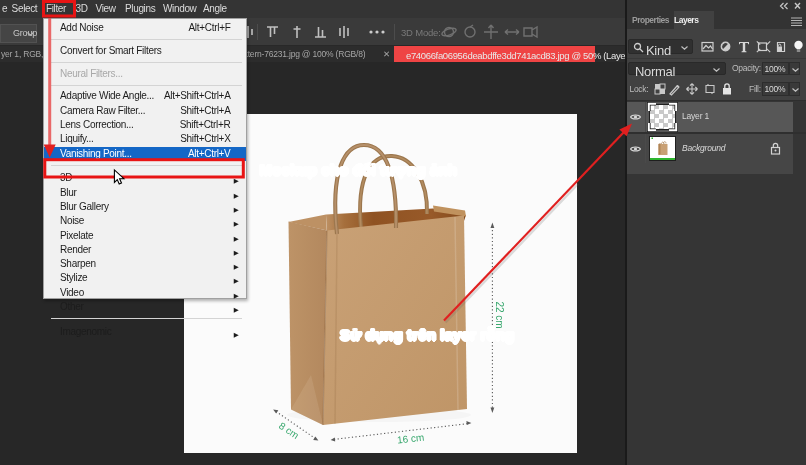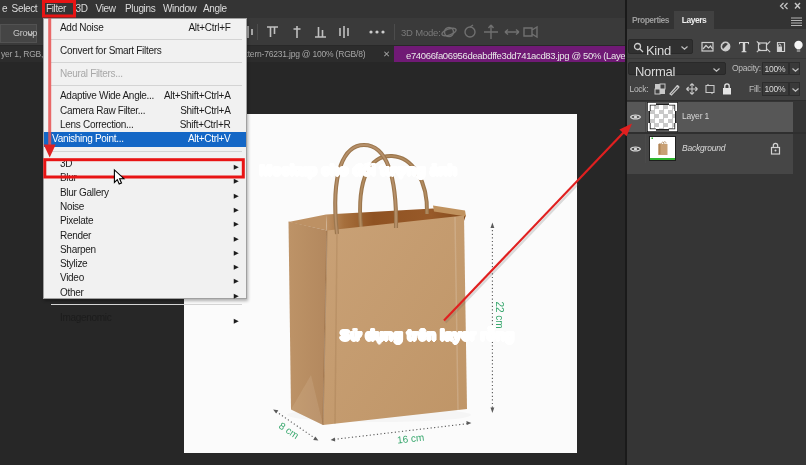--- a/index.html
+++ b/index.html
@@ -15,21 +15,21 @@
 
 
 #pasteboard { left:0; top:62px; width:625px; height:403px; background:#272727; }
 #canvas { position:absolute; left:184px; top:52px; width:393px; height:339px; background:#fbfbfb; }
 
 
 #gap { left:625px; top:0; width:2px; height:465px; background:#1a1a1a; }
 #panel { left:627px; top:0; width:179px; height:465px; background:#414141; }
 #ptop { position:absolute; left:0; top:0; width:179px; height:11px; background:#333333; }
 #ptabs { position:absolute; left:0; top:11px; width:179px; height:18px; background:#333333; }
-#ltab { position:absolute; left:47px; top:0; width:40px; height:18px; background:#414141; color:#ededed; font-weight:bold; font-size:8.5px; letter-spacing:-0.5px; text-align:center; line-height:18px; }
+#ltab { position:absolute; left:47px; top:0; width:40px; height:18px; background:#414141; color:#ededed; font-weight:bold; font-size:8.5px; letter-spacing:-0.5px; line-height:18px; }
 .combo { position:absolute; background:#303030; border:1px solid #292929; border-radius:2px; color:#dadada; font-size:13px; letter-spacing:-0.3px; }
 .plabel { position:absolute; color:#bdbdbd; font-size:8.5px; letter-spacing:-0.3px; }
 .valbox { position:absolute; background:#3a3a3a; border:1px solid #2d2d2d; color:#dadada; font-size:8.5px; letter-spacing:-0.2px; text-align:center; }
 .pdiv { position:absolute; left:0; width:179px; height:1px; background:#383838; }
 
 #layerlist { position:absolute; left:0; top:101px; width:179px; height:364px; background:#353535; }
 #row1 { position:absolute; left:0; top:1px; width:166px; height:29.5px; background:#575757; }
 #row2 { position:absolute; left:0; top:32.5px; width:166px; height:40px; background:#464646; }
 .laytext { position:absolute; left:55px; color:#d8d8d8; font-size:8.5px; letter-spacing:-0.2px; }
 #thumb1 { position:absolute; left:22px; top:1.5px; width:27px; height:26px; border:1px solid #1f1f1f;
@@ -40,21 +40,21 @@
 
 #fmenu { left:43px; top:18px; width:203.5px; height:281px; background:#f1f1f1; border:1px solid #a0a0a0;
   box-shadow:1px 2px 3px rgba(0,0,0,0.3); padding-top:2px; font-size:10px; letter-spacing:-0.3px; color:#1c1c1c; }
 .mi { height:14.3px; line-height:14.3px; padding:0 6px 0 16px; position:relative; }
 .mi .sc { position:absolute; right:15px; top:0; }
 .mi .sub { position:absolute; right:7px; top:3px; font-size:6.5px; }
 .msep { height:8.5px; position:relative; }
 .msep.b { height:10.5px; }
 .msep:after { content:""; position:absolute; left:7px; right:4px; top:4px; height:1px; background:#d4d4d4; }
 .dis { color:#a8a8a8; }
-#vprow { background:#1467c6; color:#ffffff;padding-left:8px; }
+#vprow { background:#1467c6; color:#ffffff; }
 
 .rtext { position:absolute; color:#ffffff; font-weight:bold; font-size:15px; letter-spacing:0.15px; white-space:nowrap;
   text-shadow:-1px -1px 0 #fff,1px -1px 0 #fff,-1px 1px 0 #fff,1px 1px 0 #fff,0 -1.5px 0 #fff,0 1.5px 0 #fff,-1.5px 0 0 #fff,1.5px 0 0 #fff; }
 .chev { position:absolute; width:7px; height:4px; }
 </style></head>
 <body>
 
 <div id="menubar" class="abs">
   <span style="left:2px">e</span>
     <span style="left:11.6px">Select</span>
@@ -96,21 +96,21 @@
     <path d="M251,7 v14 M244,14 h14 M251,7 l-2.5,3 M251,7 l2.5,3"></path>
     <path d="M265,14 h14 M279,14 l-3,-2.5 M279,14 l-3,2.5 M265,14 l3,-2.5 M265,14 l3,2.5"></path>
     <path d="M284,10 h8 v8 h-8 z M292,12 l5,-3 v10 l-5,-3"></path>
   </g>
 </svg>
 
 <div id="tabbar" class="abs">
   <span class="abs" style="left:1px;top:3px">yer 1, RGB,</span>
   <span class="abs" style="left:241px;top:3px">attern-76231.jpg @ 100% (RGB/8)</span>
   <span class="abs" style="left:383px;top:3px">✕</span>
-  <div class="abs" style="left:394px;top:0;width:231px;height:16px;background:#701a75;color:#e8e8e8">
+  <div class="abs" style="left:394px;top:0;width:201px;height:16px;background:#ef4444;color:#e8e8e8">
     <span class="abs" style="left:12px;top:3.5px;white-space:nowrap;font-size:9.5px;letter-spacing:-0.35px">e74066fa06956deabdffe3dd741acd83.jpg @ 50% (Laye</span>
   </div>
 </div>
 
 <div id="pasteboard" class="abs">
   <div id="canvas">
     <svg width="393" height="339" viewBox="0 0 393 339">
       <defs>
         <linearGradient id="front" x1="0" y1="0" x2="1" y2="1">
           <stop offset="0" stop-color="#c9a176"></stop>
@@ -305,20 +305,21 @@
 <div id="fmenu" class="abs">
   <div class="mi">Add Noise<span class="sc">Alt+Ctrl+F</span></div>
   <div class="msep"></div>
   <div class="mi">Convert for Smart Filters</div>
   <div class="msep"></div>
   <div class="mi dis">Neural Filters...</div>
   <div class="msep"></div>
   <div class="mi">Adaptive Wide Angle...<span class="sc">Alt+Shift+Ctrl+A</span></div>
   <div class="mi">Camera Raw Filter...<span class="sc">Shift+Ctrl+A</span></div>
   <div class="mi">Lens Correction...<span class="sc">Shift+Ctrl+R</span></div>
+  <div class="mi">Liquify...<span class="sc">Shift+Ctrl+X</span></div>
   <div class="mi" id="vprow">Vanishing Point...<span class="sc">Alt+Ctrl+V</span></div>
   <div class="msep b"></div>
   <div class="mi">3D<span class="sub">▶</span></div>
   <div class="mi">Blur<span class="sub">▶</span></div>
   <div class="mi">Blur Gallery<span class="sub">▶</span></div>
   <div class="mi">Noise<span class="sub">▶</span></div>
   <div class="mi">Pixelate<span class="sub">▶</span></div>
   <div class="mi">Render<span class="sub">▶</span></div>
   <div class="mi">Sharpen<span class="sub">▶</span></div>
   <div class="mi">Stylize<span class="sub">▶</span></div>

